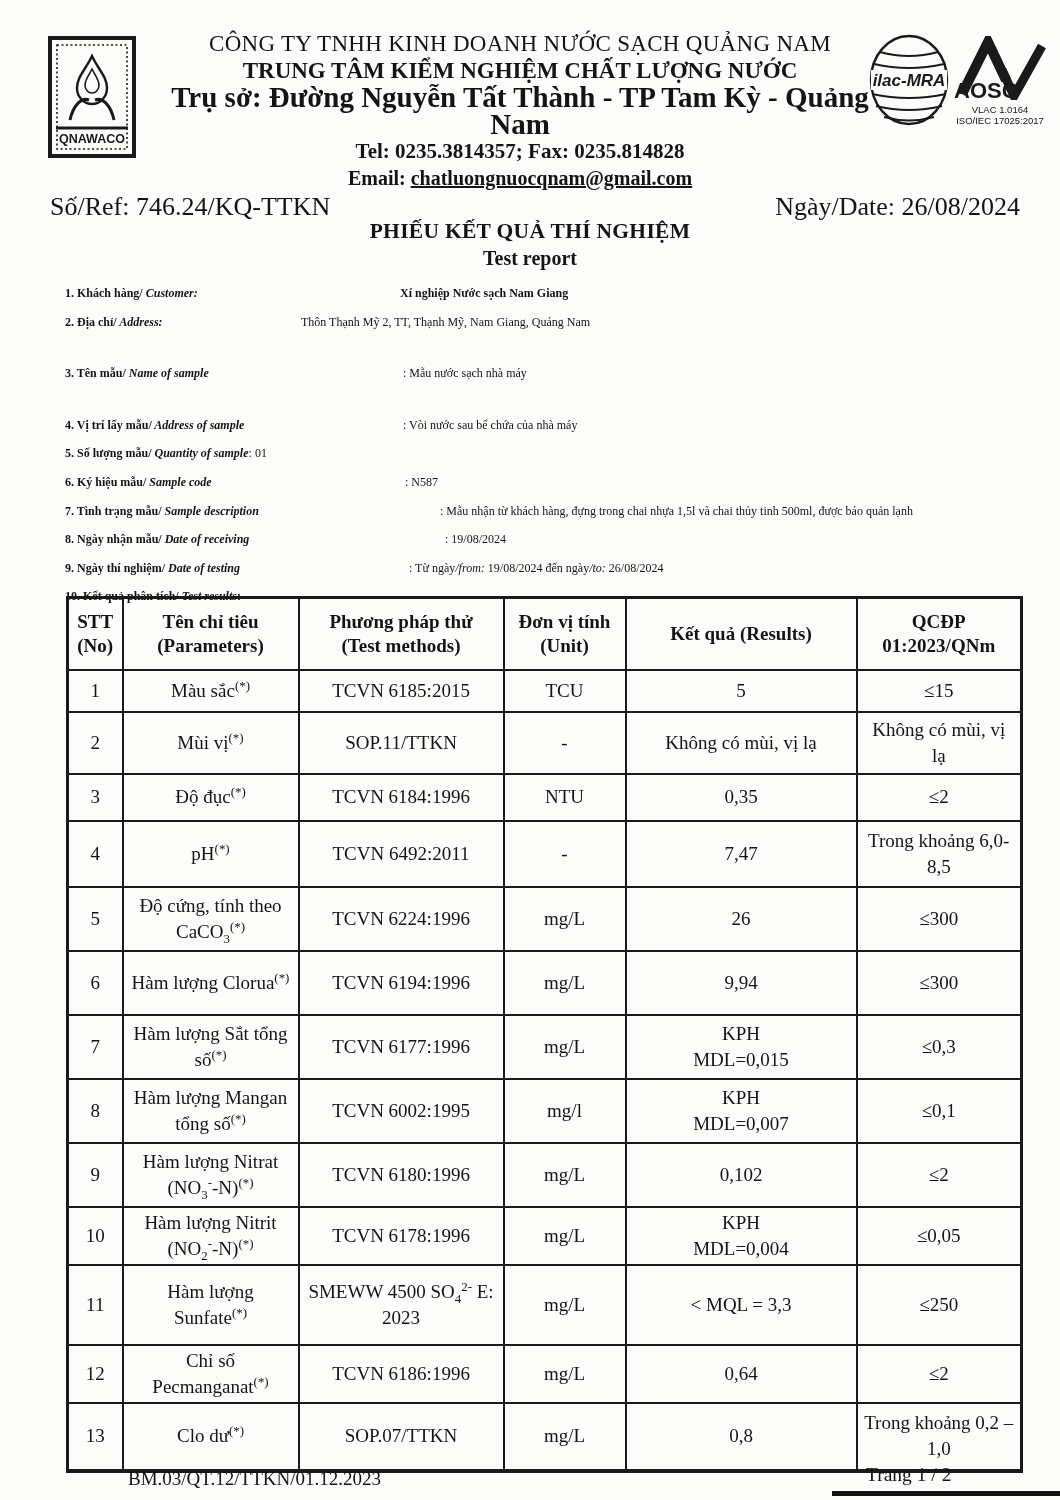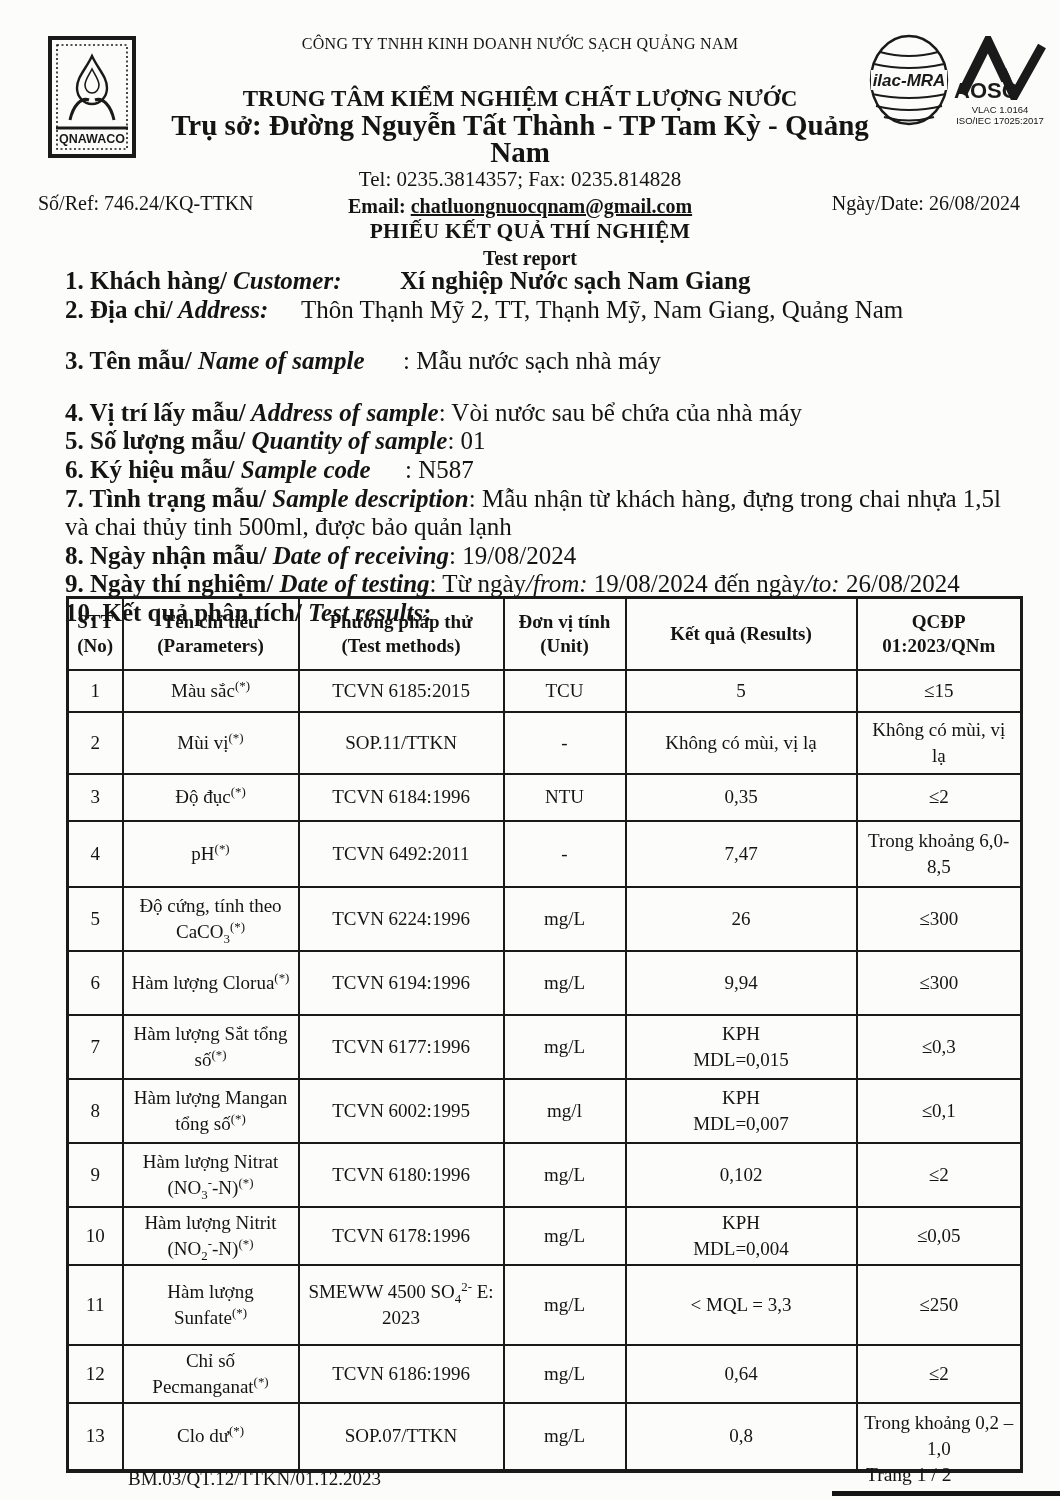--- a/index.html
+++ b/index.html
@@ -2,40 +2,40 @@
 <html><head>
 <meta charset="utf-8">
 <style>
   html,body{margin:0;padding:0;background:#d9d9d9;}
   .page{position:relative;width:1060px;height:1500px;margin:0 auto;background:#fcfcfa;
         font-family:"Liberation Serif", serif;color:#141414;overflow:hidden;}
 
   
   .stamp{position:absolute;left:48px;top:36px;width:88px;height:122px;}
   .hdr-center{position:absolute;left:150px;top:30px;width:740px;text-align:center;line-height:27px;}
-  .hc1{font-size:16px;letter-spacing:.3px;text-align:center;}
-  .hc2{font-size:23px;font-weight:bold;margin-top:28px;}
+  .hc1{font-size:23px;letter-spacing:.3px;text-align:center;}
+  .hc2{font-size:23px;font-weight:bold;}
   .hc3{font-size:29px;font-weight:bold;}
-  .hc4{font-size:21px;font-weight:normal;text-align:center;}
+  .hc4{font-size:21px;font-weight:bold;text-align:center;}
   .hc5{font-size:20px;font-weight:bold;}
   .email-link{text-decoration:underline;}
   .logo-ilac{position:absolute;left:868px;top:32px;width:82px;height:96px;}
   .logo-aosc{position:absolute;left:950px;top:36px;width:100px;text-align:center;}
   .aosc-sub{font-family:"Liberation Sans",sans-serif;font-size:9.5px;font-weight:normal;line-height:11px;}
 
   
-  .ref-row{position:absolute;top:192px;left:38px;right:40px;display:flex;
-           justify-content:space-between;font-size:20px;}
+  .ref-row{position:absolute;top:192px;left:50px;right:40px;display:flex;
+           justify-content:space-between;font-size:26px;}
   .doc-title{position:absolute;top:219px;left:0;width:100%;text-align:center;
              font-size:21.5px;font-weight:bold;letter-spacing:.3px;}
   .doc-subtitle{position:absolute;top:247px;left:0;width:100%;text-align:center;
                 font-size:20px;font-weight:bold;}
 
   
-  .info{position:absolute;top:267px;left:65px;width:948px;font-size:25px;}
+  .info{position:absolute;top:279px;left:65px;width:948px;font-size:12px;}
   .ii{margin:0;line-height:28.6px;}
   .lbl{display:inline-block;}
   .lbl b,.ii b{font-weight:bold;}
   .en{font-style:italic;font-weight:bold;}
   .b{font-weight:bold;}
   .mw236{min-width:236px;}.mw335{min-width:335px;}.mw338{min-width:338px;margin-top:23px;}
   .mw340{min-width:340px;}.mw344{min-width:344px;}.mw375{min-width:375px;}.mw380{min-width:380px;}
 
   
   .tbl-wrap{position:absolute;top:596px;left:66px;}

